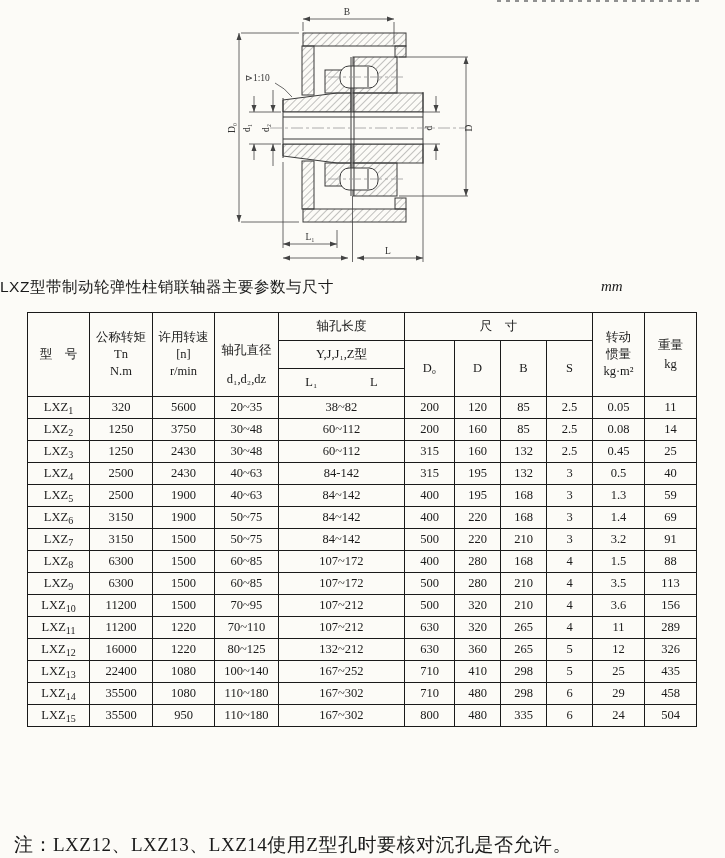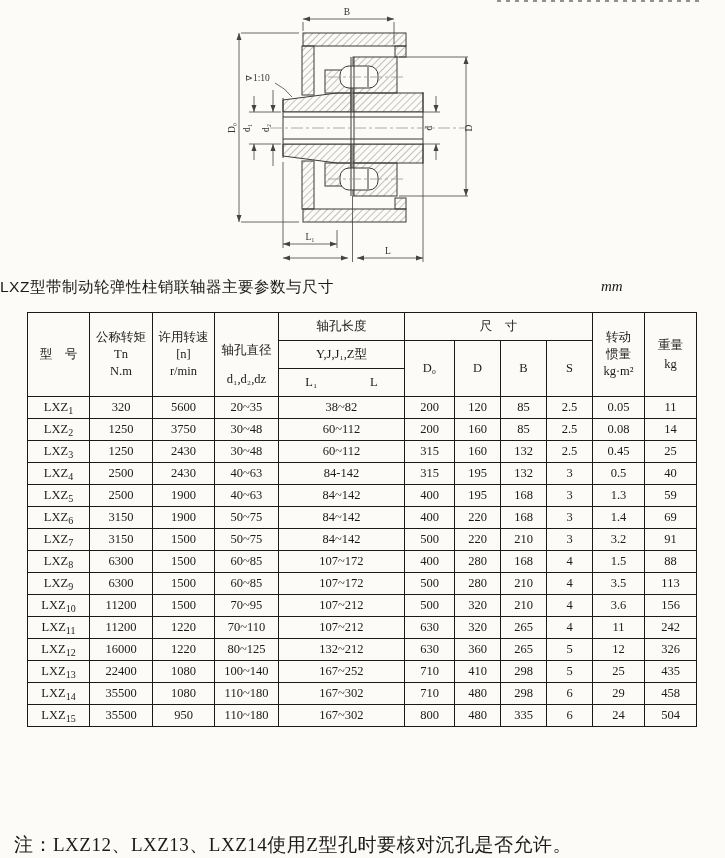--- a/index.html
+++ b/index.html
@@ -375,21 +375,21 @@
       <td><span>LXZ</span><sub class="msub">11</sub></td>
       <td>11200</td>
       <td>1220</td>
       <td>70~110</td>
       <td>107~212</td>
       <td>630</td>
       <td>320</td>
       <td>265</td>
       <td>4</td>
       <td>11</td>
-      <td>242</td>
+      <td>289</td>
     </tr>
 
     <tr>
       <td><span>LXZ</span><sub class="msub">12</sub></td>
       <td>16000</td>
       <td>1220</td>
       <td>80~125</td>
       <td>132~212</td>
       <td>630</td>
       <td>360</td>

